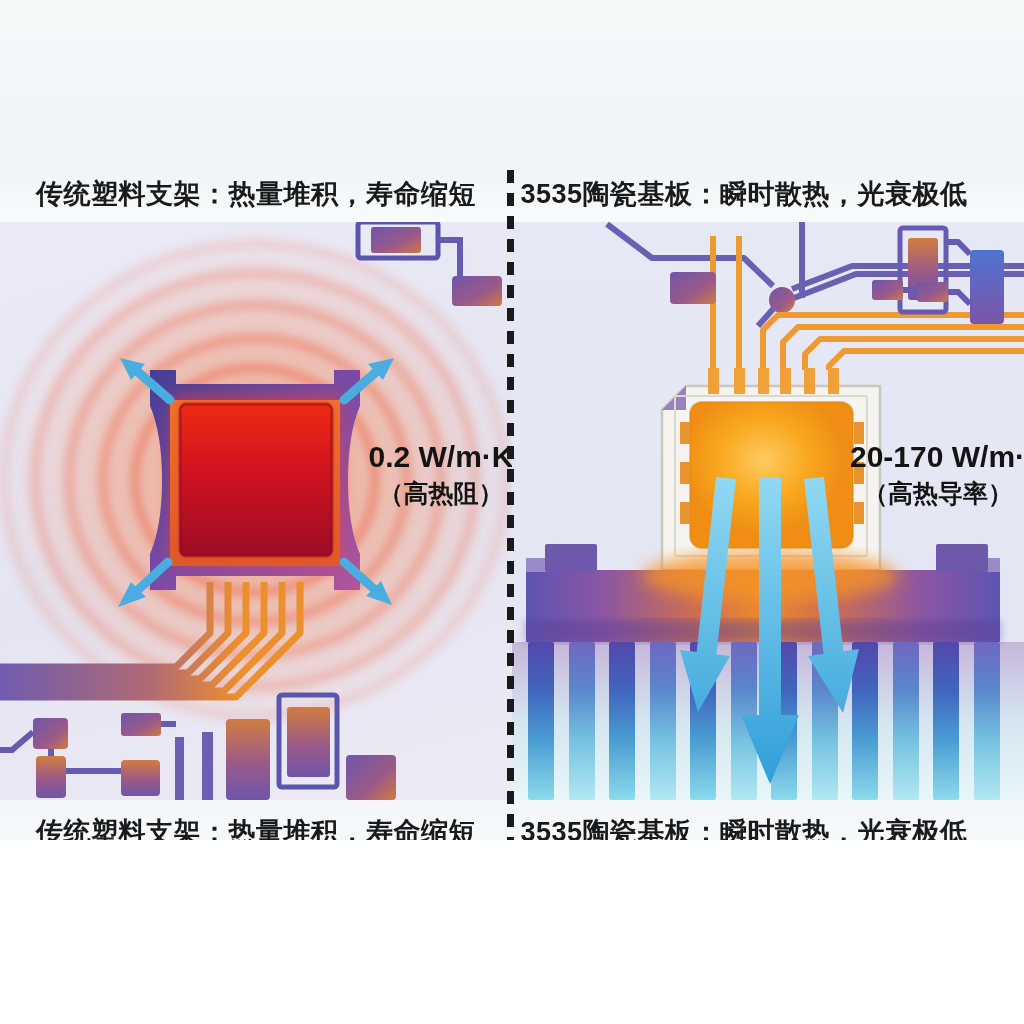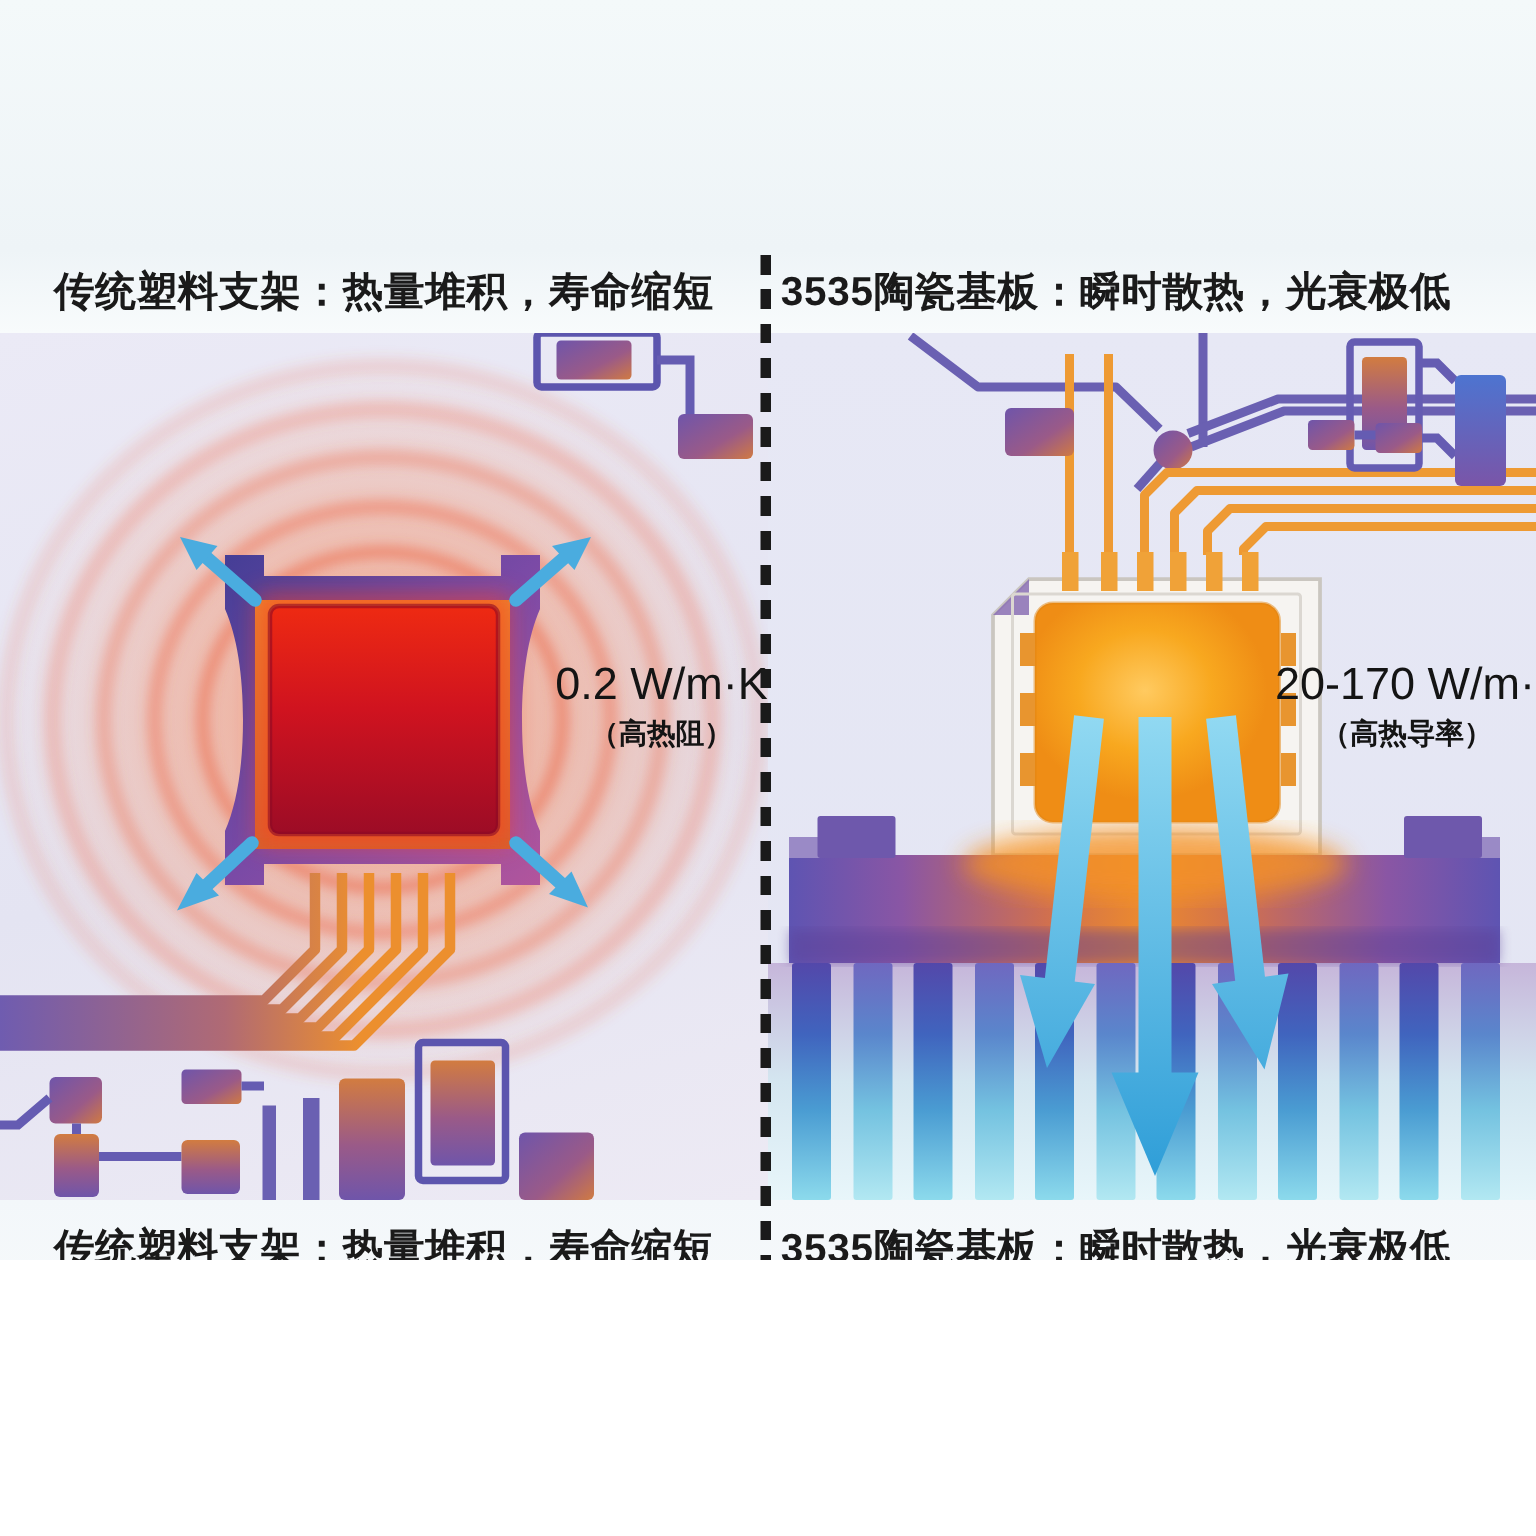--- a/index.html
+++ b/index.html
@@ -14,22 +14,22 @@
     color:var(--title-text);letter-spacing:0.5px;white-space:nowrap;}
   .title.top{top:176px;}
   .title.bottom{top:814px;}
   .title.l{left:0;}
   .title.r{left:488px;}
   .panel{position:absolute;top:222px;width:512px;height:578px;}
   .panel.left{left:0;background:linear-gradient(165deg,#ebeaf6 0%,#e4e4f2 55%,#edeaf4 100%);}
   .panel.right{left:512px;background:linear-gradient(180deg,#e7e8f5 0%,#e3e5f3 100%);}
   .panel svg{position:absolute;left:0;top:0;}
   .metric{position:absolute;text-align:center;color:var(--label-text);line-height:1.15;}
-  .metric .v{font-size:30px;font-weight:400;white-space:nowrap;}
-  .metric .n{font-size:19px;font-weight:600;margin-top:4px;white-space:nowrap;}
+  .metric .v{font-size:30px;font-weight:700;white-space:nowrap;}
+  .metric .n{font-size:25px;font-weight:600;margin-top:4px;white-space:nowrap;}
   .metric.ml{left:362px;top:218px;width:158px;}
   .metric.mr{left:338px;top:218px;width:176px;}
   .divider{position:absolute;left:507px;top:170px;width:7px;height:700px;
     background:repeating-linear-gradient(180deg,var(--divider) 0px,var(--divider) 13px,transparent 13px,transparent 23px);}
 </style>
 </head>
 <body>
 
 <div class="canvas">
   <div class="band-top"></div>

